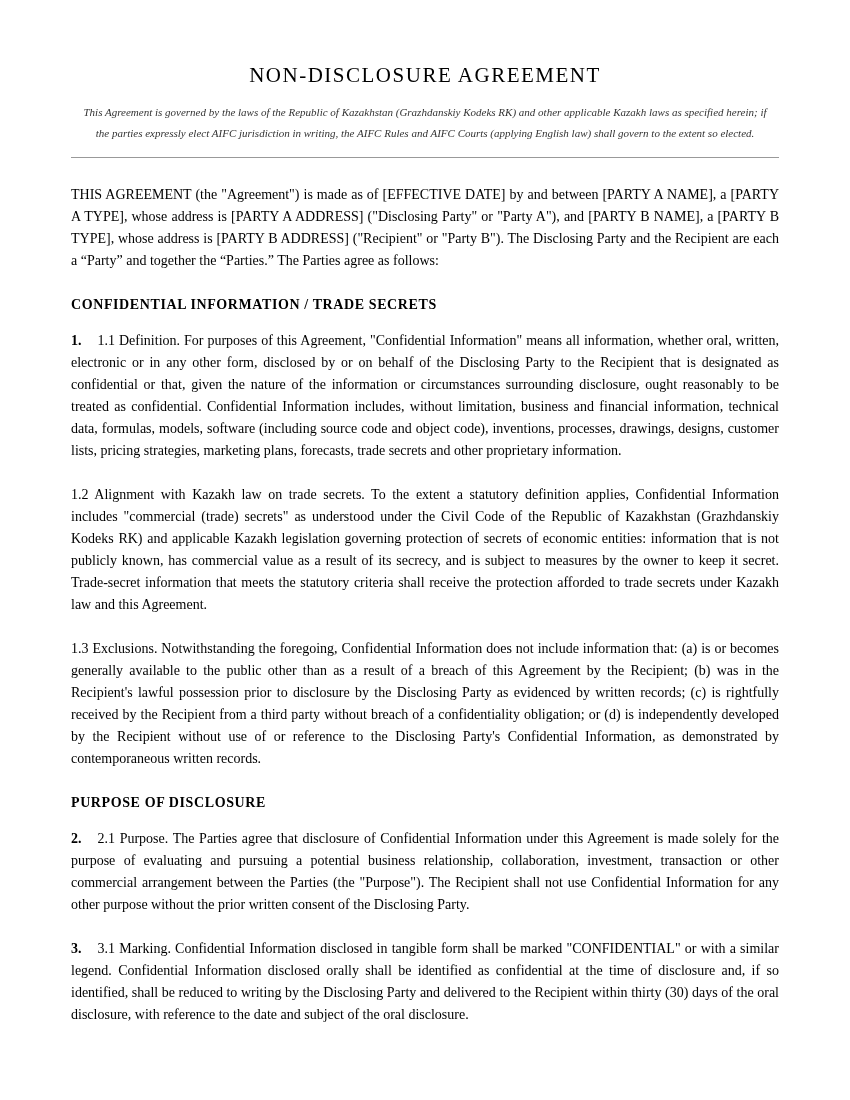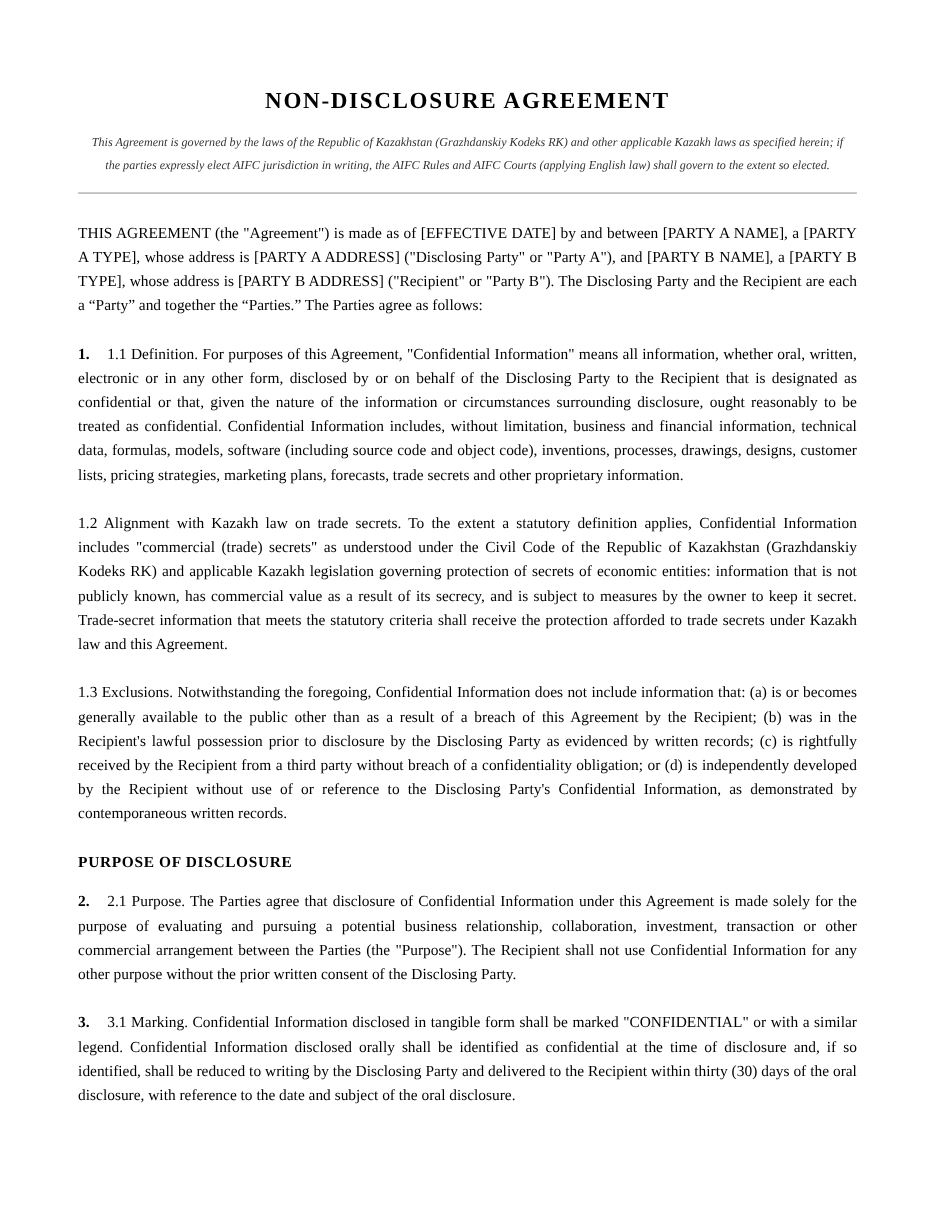--- a/index.html
+++ b/index.html
@@ -15,24 +15,24 @@
   .page {
     box-sizing: border-box;
     width: 850px;
     height: 1100px;
     padding: 62px 71px 0 71px;
     background: #ffffff;
     color: #000000;
     font-family: "Liberation Serif", "DejaVu Serif", serif;
   }
   .doc-title {
-    margin: 16px;
+    margin: 0;
     font-size: 21px;
     line-height: 26px;
-    font-weight: bold;
+    font-weight: normal;
     text-align: center;
     letter-spacing: 1.5px;
   }
   .gov-note {
     margin: 14px 4px 0 4px;
     padding: 0 8px;
     font-style: italic;
     font-size: 11px;
     line-height: 20.5px;
     text-align: center;
@@ -73,20 +73,21 @@
 <div class="page">
 
   <h1 class="doc-title">NON-DISCLOSURE AGREEMENT</h1>
 
   <p class="gov-note">This Agreement is governed by the laws of the Republic of Kazakhstan (Grazhdanskiy Kodeks RK) and other applicable Kazakh laws as specified herein; if the parties expressly elect AIFC jurisdiction in writing, the AIFC Rules and AIFC Courts (applying English law) shall govern to the extent so elected.</p>
 
   <hr class="rule">
 
   <p class="para">THIS AGREEMENT (the "Agreement") is made as of [EFFECTIVE DATE] by and between [PARTY A NAME], a [PARTY A TYPE], whose address is [PARTY A ADDRESS] ("Disclosing Party" or "Party A"), and [PARTY B NAME], a [PARTY B TYPE], whose address is [PARTY B ADDRESS] ("Recipient" or "Party B"). The Disclosing Party and the Recipient are each a “Party” and together the “Parties.” The Parties agree as follows:</p>
 
+  <h2 class="sec-heading">CONFIDENTIAL INFORMATION / TRADE SECRETS</h2>
 
   <p class="para"><strong class="clause-num">1.</strong><span>1.1 Definition. For purposes of this Agreement, "Confidential Information" means all information, whether oral, written, electronic or in any other form, disclosed by or on behalf of the Disclosing Party to the Recipient that is designated as confidential or that, given the nature of the information or circumstances surrounding disclosure, ought reasonably to be treated as confidential. Confidential Information includes, without limitation, business and financial information, technical data, formulas, models, software (including source code and object code), inventions, processes, drawings, designs, customer lists, pricing strategies, marketing plans, forecasts, trade secrets and other proprietary information.</span></p>
 
   <p class="para"><span>1.2 Alignment with Kazakh law on trade secrets. To the extent a statutory definition applies, Confidential Information includes "commercial (trade) secrets" as understood under the Civil Code of the Republic of Kazakhstan (Grazhdanskiy Kodeks RK) and applicable Kazakh legislation governing protection of secrets of economic entities: information that is not publicly known, has commercial value as a result of its secrecy, and is subject to measures by the owner to keep it secret. Trade-secret information that meets the statutory criteria shall receive the protection afforded to trade secrets under Kazakh law and this Agreement.</span></p>
 
   <p class="para"><span>1.3 Exclusions. Notwithstanding the foregoing, Confidential Information does not include information that: (a) is or becomes generally available to the public other than as a result of a breach of this Agreement by the Recipient; (b) was in the Recipient's lawful possession prior to disclosure by the Disclosing Party as evidenced by written records; (c) is rightfully received by the Recipient from a third party without breach of a confidentiality obligation; or (d) is independently developed by the Recipient without use of or reference to the Disclosing Party's Confidential Information, as demonstrated by contemporaneous written records.</span></p>
 
   <h2 class="sec-heading">PURPOSE OF DISCLOSURE</h2>
 
   <p class="para"><strong class="clause-num">2.</strong><span>2.1 Purpose. The Parties agree that disclosure of Confidential Information under this Agreement is made solely for the purpose of evaluating and pursuing a potential business relationship, collaboration, investment, transaction or other commercial arrangement between the Parties (the "Purpose"). The Recipient shall not use Confidential Information for any other purpose without the prior written consent of the Disclosing Party.</span></p>

